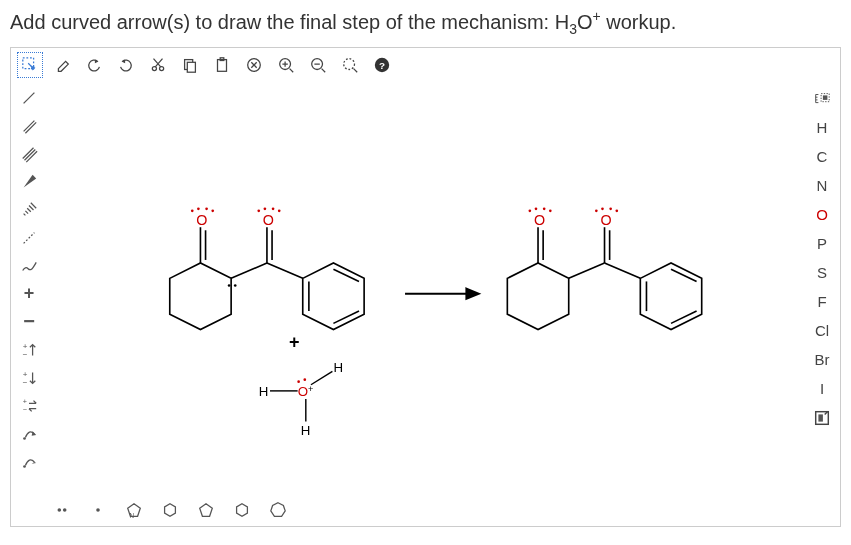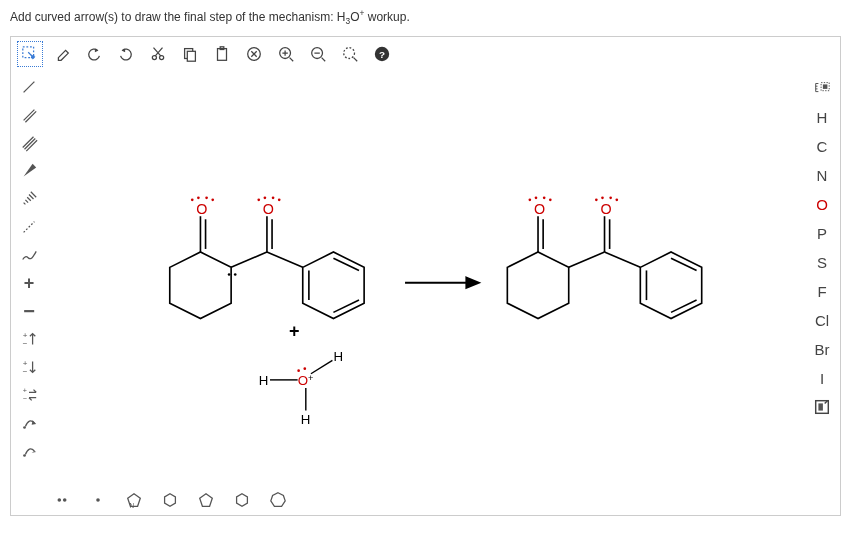--- a/index.html
+++ b/index.html
@@ -1,17 +1,17 @@
 <!DOCTYPE html>
 <html><head>
 <meta charset="utf-8">
 <style>
   * { box-sizing: border-box; margin: 0; padding: 0; }
   body { font-family: Arial, sans-serif; width: 851px; height: 545px; background: #fff; }
-  .question { font-size: 12px; color: #333; padding: 8px 10px 10px 10px; font-family: "Segoe UI", Arial, sans-serif; }
+  .question { font-size: 20px; color: #333; padding: 8px 10px 10px 10px; font-family: "Segoe UI", Arial, sans-serif; }
   .question sub { font-size: 0.7em; }
   .question sup { font-size: 0.7em; }
   .editor-frame { border: 1px solid #ccc; margin: 0 10px 10px 10px; height: 480px; display: flex; flex-direction: column; }
   .top-toolbar { height: 36px; display: flex; align-items: center; padding: 4px 6px; gap: 6px; border-bottom: 0px solid transparent; }
   .top-toolbar .tool { width: 26px; height: 26px; display: flex; align-items: center; justify-content: center; color: #444; cursor: pointer; }
   .top-toolbar .tool.active { border: 1px dotted #3a7bd5; color: #3a7bd5; }
   .mid { flex: 1; display: flex; }
   .left-toolbar { width: 36px; display: flex; flex-direction: column; align-items: center; padding: 4px 0; gap: 4px; }
   .left-toolbar .tool { width: 26px; height: 24px; display: flex; align-items: center; justify-content: center; color: #555; cursor: pointer; font-size: 14px; }
   .canvas { flex: 1; position: relative; background: #fff; }

